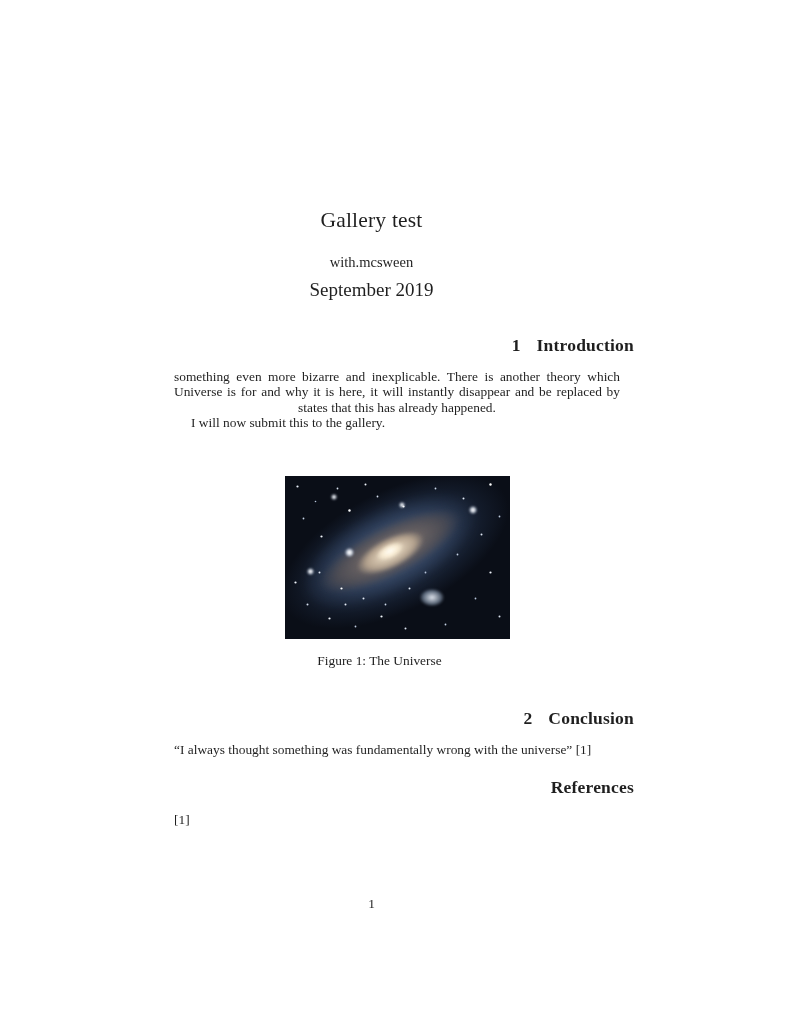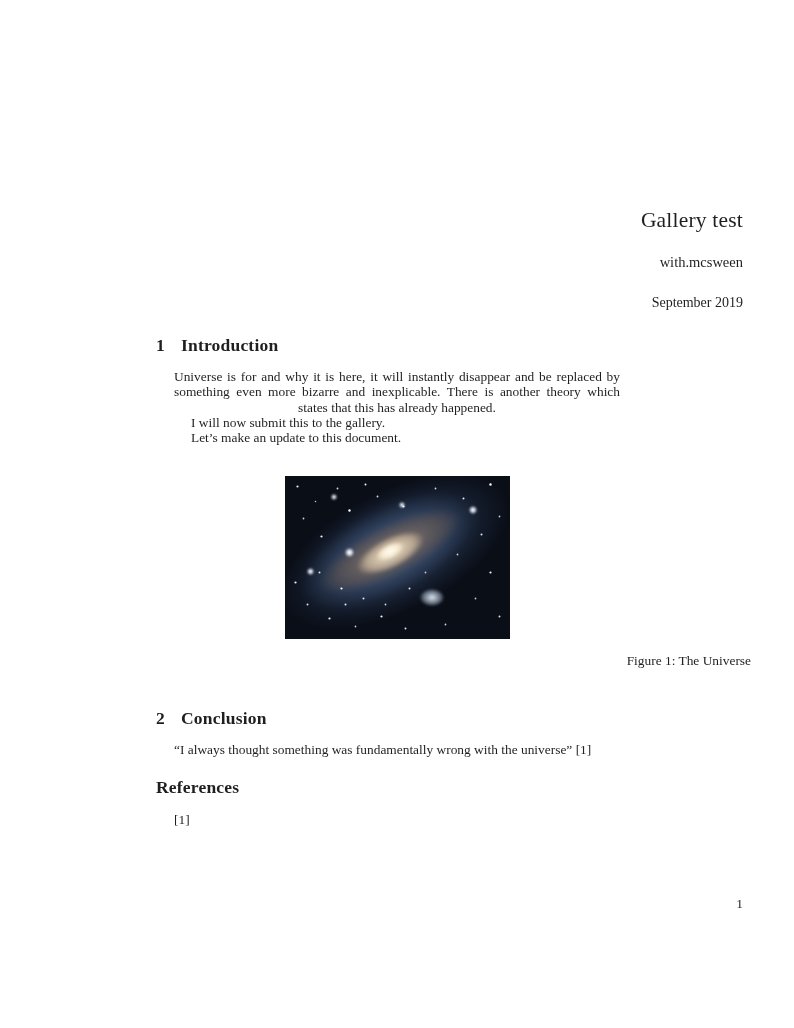--- a/index.html
+++ b/index.html
@@ -5,28 +5,28 @@
   html, body { margin: 0; padding: 0; background: #ffffff; }
   body {
     width: 794px; height: 1028px;
     font-family: "Liberation Serif", serif;
     color: #1f1f1f;
     position: relative;
     overflow: hidden;
   }
   .page { position: relative; width: 794px; height: 1028px; background: #ffffff; }
 
-  .centered { position: absolute; left: 0; width: 743px; text-align: right; }
+  .centered { position: absolute; left: 0; width: 743px; text-align: center; }
   .doc-title { top: 208px; font-size: 21.5px; letter-spacing: 0.2px; }
   .doc-author { top: 254px; font-size: 14.5px; }
-  .doc-date { top: 295px; font-size: 14px; }
+  .doc-date { top: 279px; font-size: 19px; }
 
   .sec-heading {
-    position: absolute; left: 156px; width: 446px;
-    font-size: 17.5px; font-weight: bold; letter-spacing: 0.2px;
+    position: absolute; left: 188px; width: 446px;
+    font-size: 17.5px; font-weight: bold; letter-spacing: 0.2px; text-align: right;
   }
   .sec-heading .sec-num { display: inline-block; margin-right: 16px; }
   .h-intro { top: 335px; }
   .h-conclusion { top: 708px; }
   .h-references { top: 777px; }
 
   .body-block { position: absolute; left: 174px; width: 446px; font-size: 13.4px; line-height: 15.3px; }
   .para { top: 369px; }
   .para .jline { text-align: justify; text-align-last: justify; }
   .para .lastline { text-align: center; }
@@ -107,25 +107,24 @@
 
   <div class="centered doc-title">Gallery test</div>
   <div class="centered doc-author">with.mcsween</div>
   <div class="centered doc-date">September 2019</div>
 
   <div class="sec-heading h-intro">
     <span class="sec-num">1</span><span>Introduction</span>
   </div>
 
   <div class="body-block para">
+    <div class="jline">something even more bizarre and inexplicable. There is another theory which</div>
     <div class="jline">Universe is for and why it is here, it will instantly disappear and be replaced by</div>
-    <div class="jline">something even more bizarre and inexplicable. There is another theory which</div>
     <div class="lastline">states that this has already happened.</div>
     <div class="indent">I will now submit this to the gallery.</div>
-    <div class="indent">Let’s make an update to this document.</div>
   </div>
 
   <div class="figure-img">
     <div class="gal-fringe"></div>
     <div class="gal-outer"></div>
     <div class="gal-dust"></div>
     <div class="gal-core-glow"></div>
     <div class="gal-core"></div>
     <div class="gal-companion"></div>
     <div class="stars"></div>

